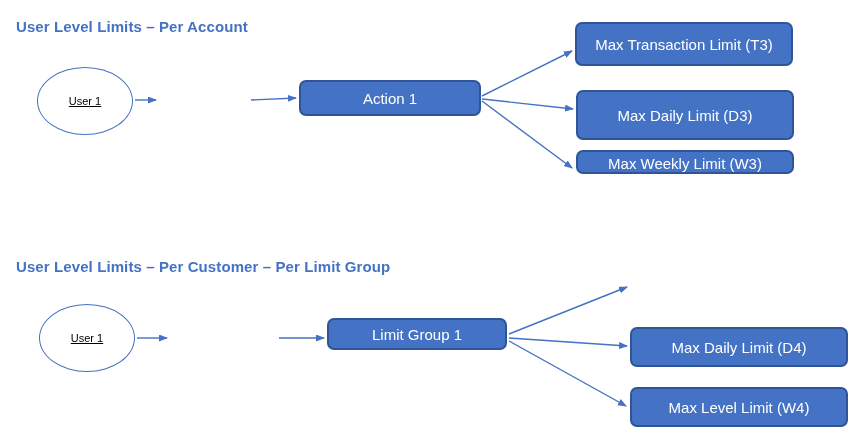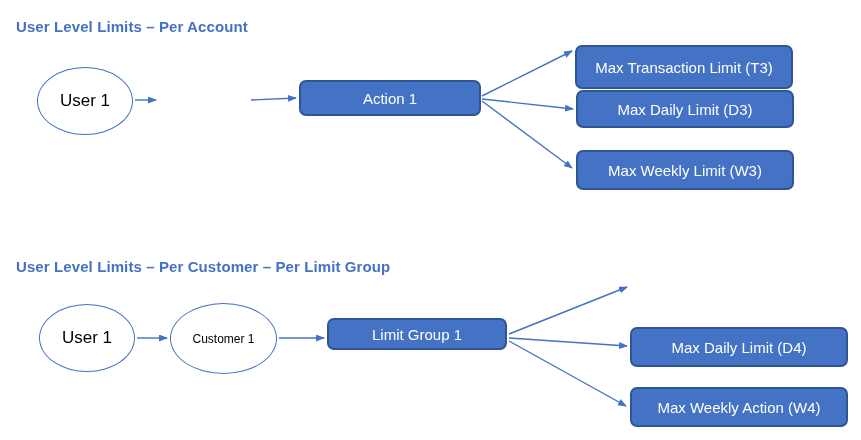--- a/index.html
+++ b/index.html
@@ -49,21 +49,21 @@
     position: absolute;
     border: 1.6px solid var(--ellipse-border);
     border-radius: 50%;
     background: #fff;
     display: flex;
     align-items: center;
     justify-content: center;
     color: var(--ellipse-text);
     text-align: center;
   }
-  .ellipse-node.big-label { font-size: 17px; }
+  .ellipse-node.big-label { font-size: 11px; text-decoration: underline; }
   .ellipse-node.small-label { font-size: 12px; }
   .rect-node {
     position: absolute;
     background: var(--node-fill);
     border: 2px solid var(--node-border);
     border-radius: 7px;
     display: flex;
     align-items: center;
     justify-content: center;
     color: var(--node-text);
@@ -101,48 +101,45 @@
 
   <div class="ellipse-node big-label" style="left:37px; top:67px; width:96px; height:68px;">
     <span>User 1</span>
   </div>
 
 
   <div class="rect-node" style="left:299px; top:80px; width:182px; height:36px;">
     <span>Action 1</span>
   </div>
 
-  <div class="rect-node" style="left:575px; top:45px; width:218px; height:44px;">
+  <div class="rect-node" style="left:575px; top:22px; width:218px; height:44px;">
     <span>Max Transaction Limit (T3)</span>
   </div>
 
-  <div class="rect-node" style="left:576px; top:90px; width:218px; height:38px;">
+  <div class="rect-node" style="left:576px; top:90px; width:218px; height:50px;">
     <span>Max Daily Limit (D3)</span>
   </div>
 
-  <div class="rect-node" style="left:576px; top:150px; width:218px; height:40px;">
+  <div class="rect-node" style="left:576px; top:150px; width:218px; height:24px;align-items:flex-end;">
     <span>Max Weekly Limit (W3)</span>
   </div>
 
   <div class="section-title" style="left:16px; top:258px;">User Level Limits – Per Customer – Per Limit Group</div>
 
   <div class="ellipse-node big-label" style="left:39px; top:304px; width:96px; height:68px;">
     <span>User 1</span>
   </div>
 
-  <div class="ellipse-node small-label" style="left:170px; top:303px; width:107px; height:71px;">
-    <span>Customer 1</span>
-  </div>
 
   <div class="rect-node" style="left:327px; top:318px; width:180px; height:32px;">
     <span>Limit Group 1</span>
   </div>
 
 
   <div class="rect-node" style="left:630px; top:327px; width:218px; height:40px;">
     <span>Max Daily Limit (D4)</span>
   </div>
 
   <div class="rect-node" style="left:630px; top:387px; width:218px; height:40px;">
-    <span>Max Weekly Action (W4)</span>
+    <span>Max Level Limit (W4)</span>
   </div>
 
 </div>
 
 </body></html>

